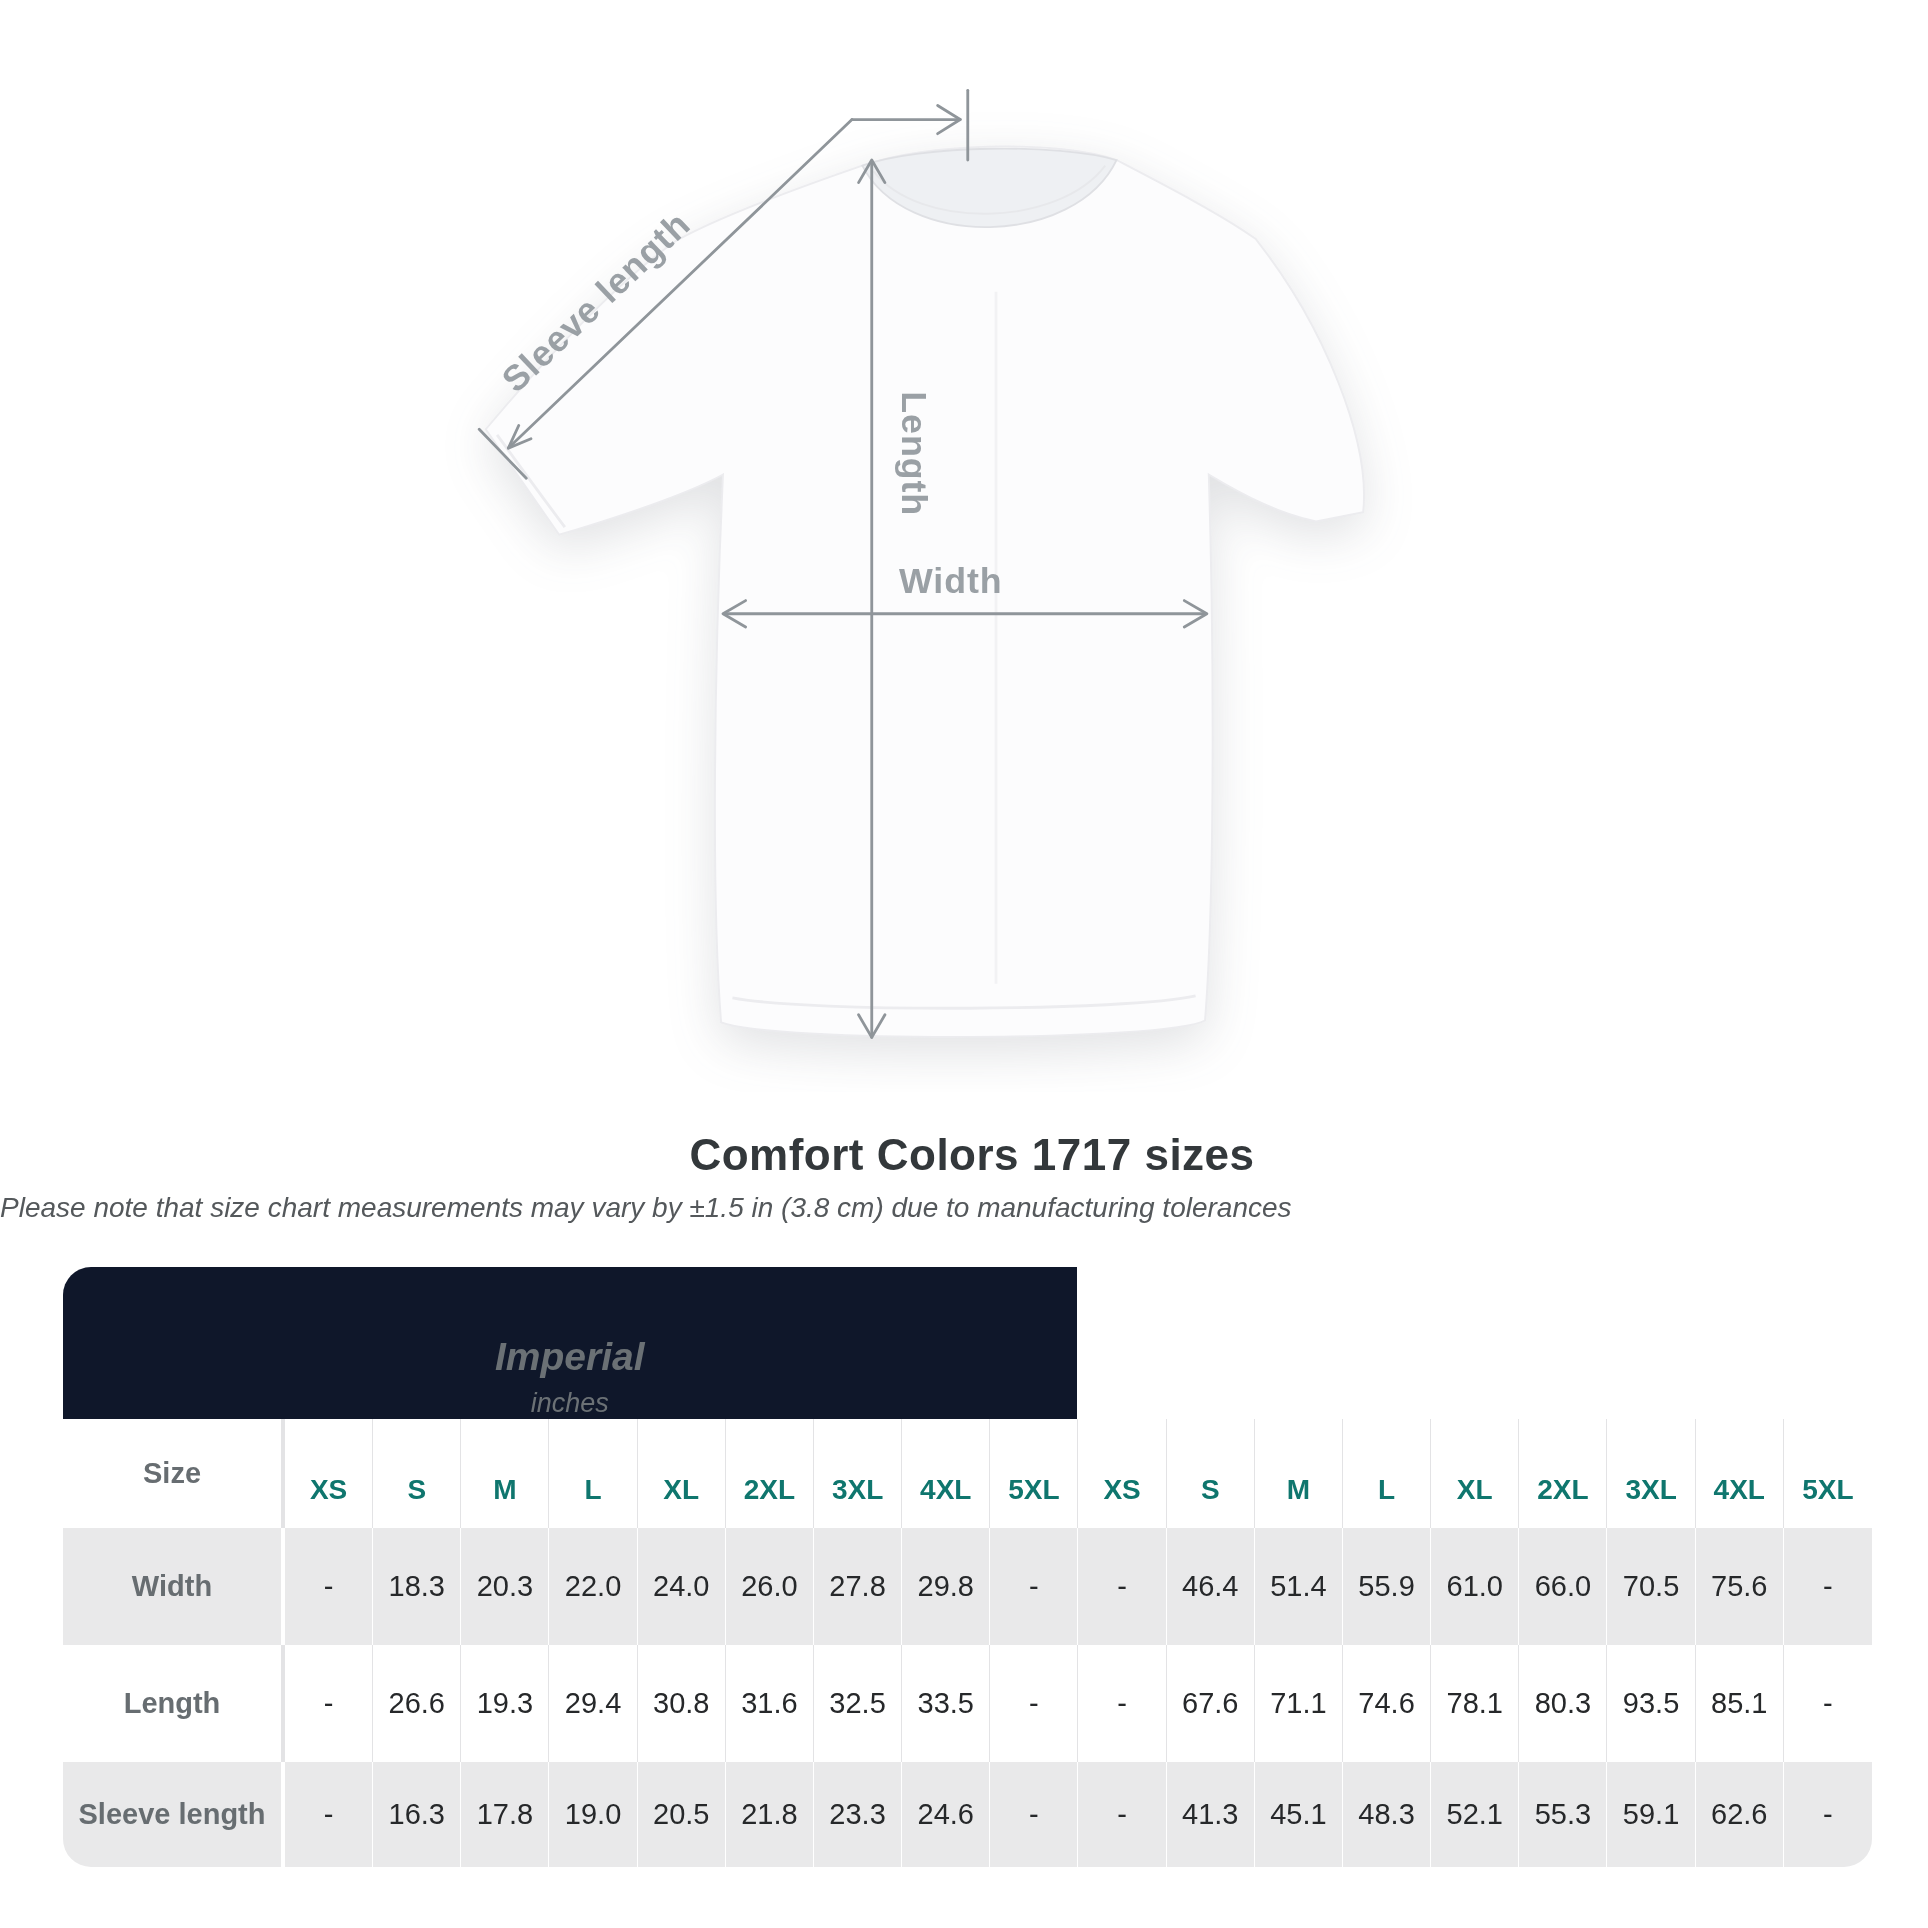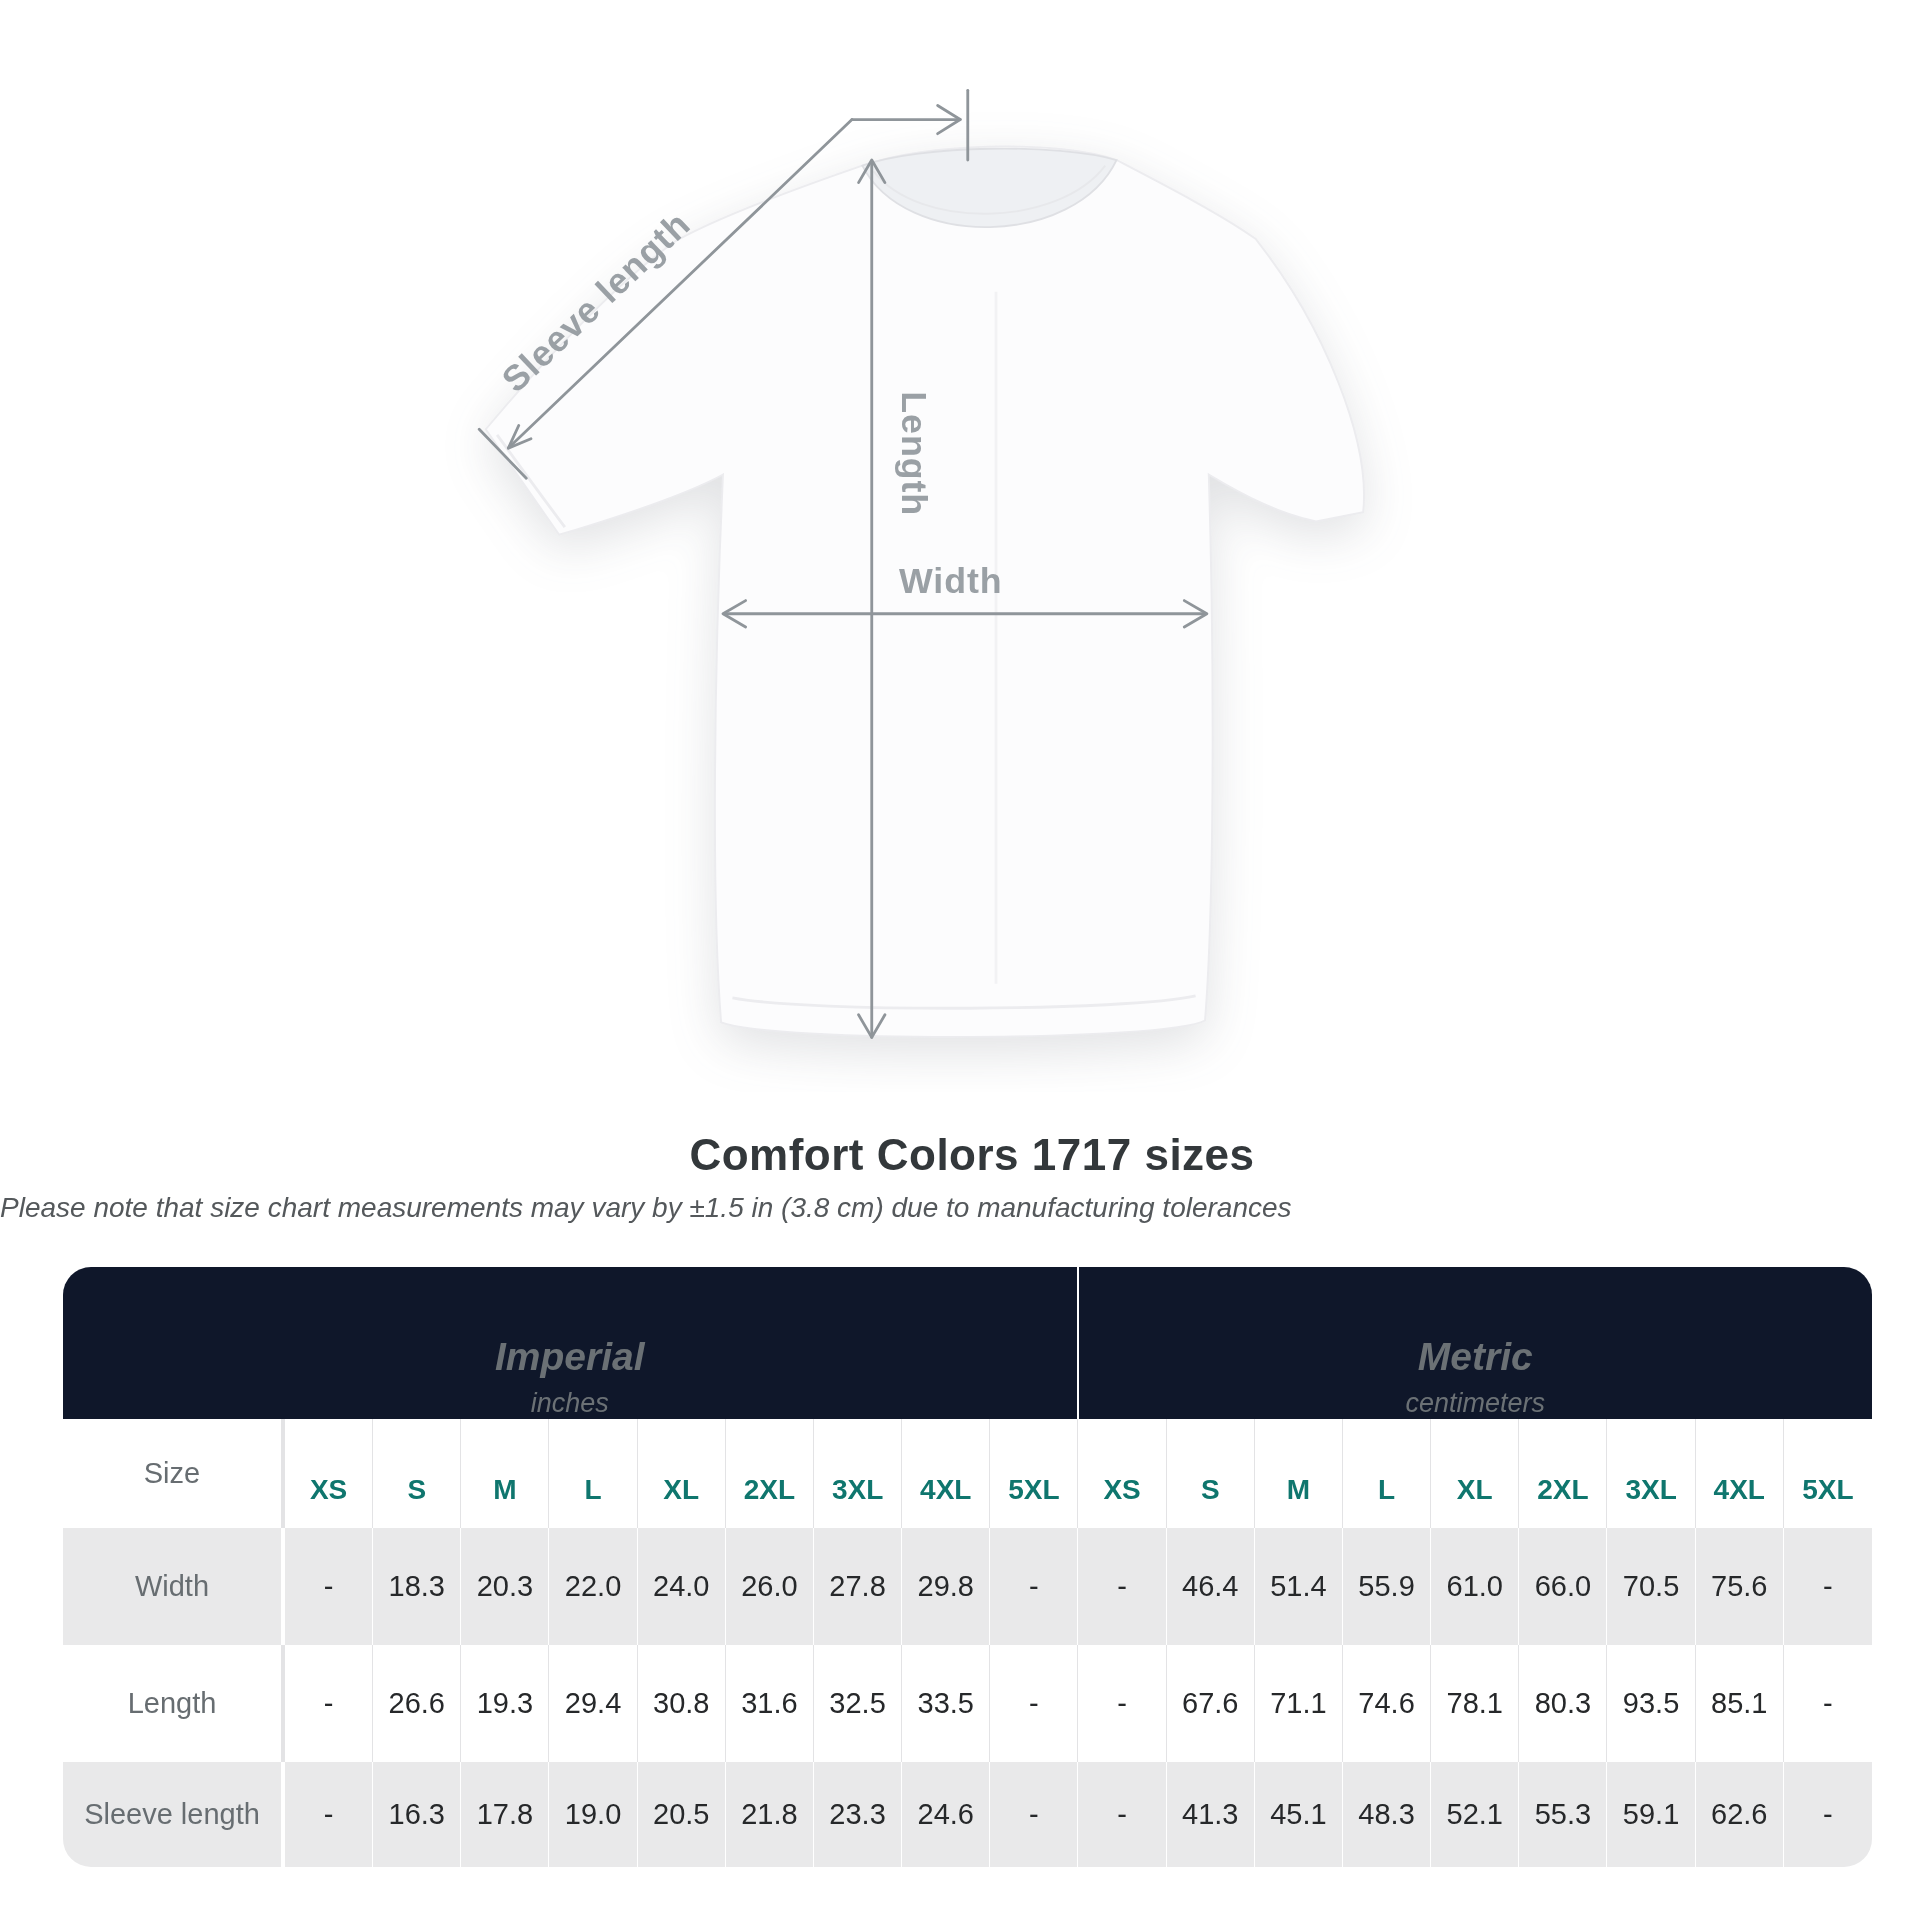--- a/index.html
+++ b/index.html
@@ -33,21 +33,21 @@
   .unit-label{font-size:39px;font-weight:bold;font-style:italic;color:#6b7175;}
   .unit-sublabel{font-size:27px;font-style:italic;color:#6b7175;}
   .cell{display:flex;align-items:center;justify-content:center;}
   .row-white .cell{background:#ffffff;border-right:1.9px solid #e3e3e5;}
   .row-gray  .cell{background:#e9e9ea;border-right:1.9px solid #ffffff;}
   .row-white .cell.label-col{border-right-width:4.7px;}
   .row-gray  .cell.label-col{border-right-width:4.7px;}
   .cell.last{border-right:none;}
   .h-size{height:109px;} .h-w{height:117px;} .h-l{height:117px;} .h-s{height:105px;}
   .head-txt{font-size:28px;font-weight:bold;color:#0f766e;margin-top:32px;}
-  .label-txt{font-size:29px;font-weight:normal;color:#676d71;}
+  .label-txt{font-size:29px;font-weight:bold;color:#676d71;}
   .val-txt{font-size:29px;color:#26282a;}
 </style>
 </head>
 <body>
 
 <div class="page">
 
   <svg class="diagram" viewBox="0 0 2048 1160">
 
     <g>
@@ -101,24 +101,20 @@
 
   <div class="page-title">Comfort Colors 1717 sizes</div>
   <div class="page-subtitle">Please note that size chart measurements may vary by ±1.5 in (3.8 cm) due to manufacturing tolerances</div>
 
   <div class="table-wrap">
     <div class="grid-row">
       <div class="band-cell band-left">
         <div class="unit-label">Imperial</div>
         <div class="unit-sublabel">inches</div>
       </div>
-      <div class="band-cell band-right">
-        <div class="unit-label">Metric</div>
-        <div class="unit-sublabel">centimeters</div>
-      </div>
     </div>
     <div class="grid-row row-white h-size">
         <div class="cell label-col">
           <span class="label-txt">Size</span>
         </div>
         <div class="cell">
           <span class="head-txt">XS</span>
         </div>
         <div class="cell">
           <span class="head-txt">S</span>

